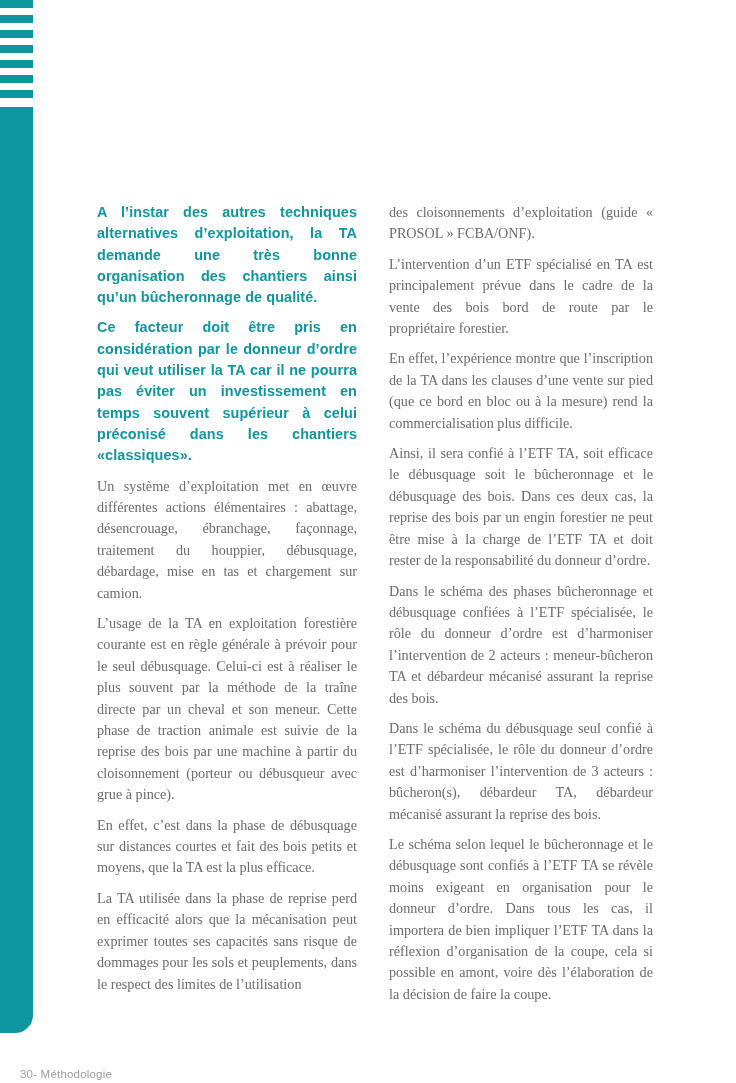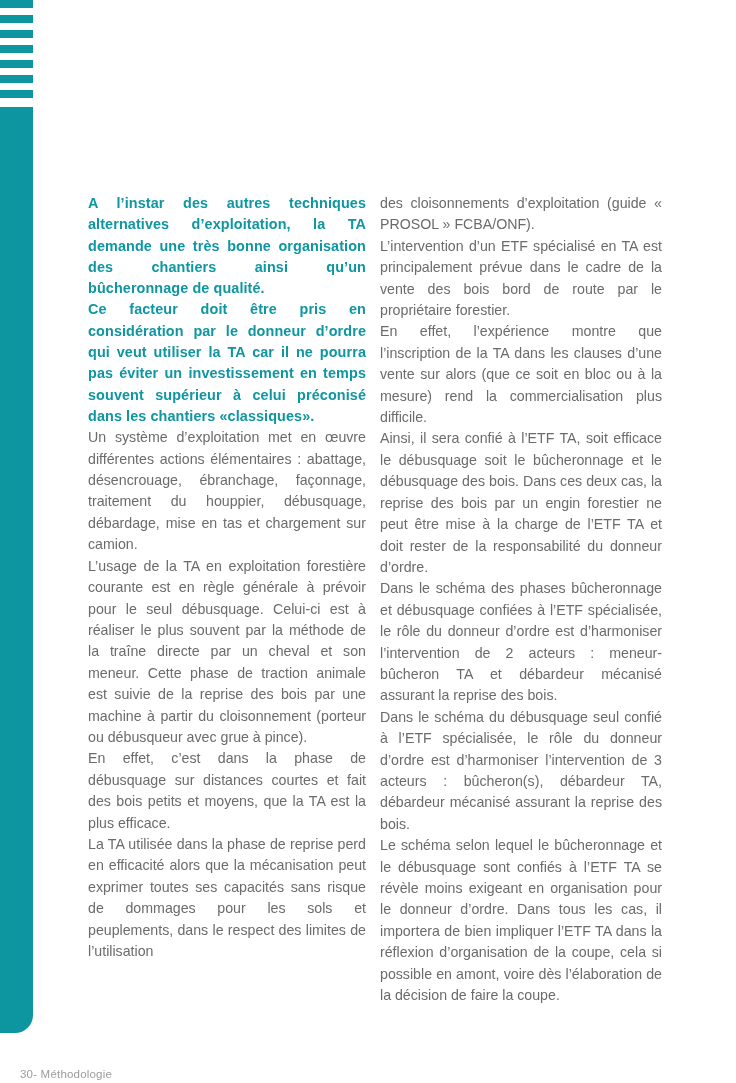--- a/index.html
+++ b/index.html
@@ -24,25 +24,26 @@
 
   
   .content {
     position: absolute; left: 88px; top: 193px;
     width: 574px;
     display: flex; gap: 14px;
   }
   .col { text-align: justify; }
   .col-left  { width: 278px; }
   .col-right { width: 282px; }
-  .col p { margin: 0; }
+  .col p { margin: 9px; }
   .body-par {
     color: #6b6b6b;
     font-size: 14.2px;
     line-height: 21.4px;
+    font-family: Liberation Serif, serif;
   }
   .lead-par {
     color: #0e96a1;
     font-weight: 700;
     font-size: 14.4px;
     line-height: 21.3px;
     letter-spacing: 0.1px;
   }
 
   .footer {
@@ -75,21 +76,21 @@
       <p class="lead-par">Ce facteur doit être pris en considération par le donneur d’ordre qui veut utiliser la TA car il ne pourra pas éviter un investissement en temps souvent supérieur à celui préconisé dans les chantiers «classiques».</p>
       <p class="body-par">Un système d’exploitation met en œuvre différentes actions élémentaires : abattage, désencrouage, ébranchage, façonnage, traitement du houppier, débusquage, débardage, mise en tas et chargement sur camion.</p>
       <p class="body-par">L’usage de la TA en exploitation forestière courante est en règle générale à prévoir pour le seul débusquage. Celui-ci est à réaliser le plus souvent par la méthode de la traîne directe par un cheval et son meneur. Cette phase de traction animale est suivie de la reprise des bois par une machine à partir du cloisonnement (porteur ou débusqueur avec grue à pince).</p>
       <p class="body-par">En effet, c’est dans la phase de débusquage sur distances courtes et fait des bois petits et moyens, que la TA est la plus efficace.</p>
       <p class="body-par">La TA utilisée dans la phase de reprise perd en efficacité alors que la mécanisation peut exprimer toutes ses capacités sans risque de dommages pour les sols et peuplements, dans le respect des limites de l’utilisation</p>
     </div>
 
     <div class="col col-right">
       <p class="body-par">des cloisonnements d’exploitation (guide « PROSOL » FCBA/ONF).</p>
       <p class="body-par">L’intervention d’un ETF spécialisé en TA est principalement prévue dans le cadre de la vente des bois bord de route par le propriétaire forestier.</p>
-      <p class="body-par">En effet, l’expérience montre que l’inscription de la TA dans les clauses d’une vente sur alors (que ce soit en bloc ou à la mesure) rend la commercialisation plus difficile.</p>
+      <p class="body-par">En effet, l’expérience montre que l’inscription de la TA dans les clauses d’une vente sur pied (que ce bord en bloc ou à la mesure) rend la commercialisation plus difficile.</p>
       <p class="body-par">Ainsi, il sera confié à l’ETF TA, soit efficace le débusquage soit le bûcheronnage et le débusquage des bois. Dans ces deux cas, la reprise des bois par un engin forestier ne peut être mise à la charge de l’ETF TA et doit rester de la responsabilité du donneur d’ordre.</p>
       <p class="body-par">Dans le schéma des phases bûcheronnage et débusquage confiées à l’ETF spécialisée, le rôle du donneur d’ordre est d’harmoniser l’intervention de 2 acteurs : meneur-bûcheron TA et débardeur mécanisé assurant la reprise des bois.</p>
       <p class="body-par">Dans le schéma du débusquage seul confié à l’ETF spécialisée, le rôle du donneur d’ordre est d’harmoniser l’intervention de 3 acteurs : bûcheron(s), débardeur TA, débardeur mécanisé assurant la reprise des bois.</p>
       <p class="body-par">Le schéma selon lequel le bûcheronnage et le débusquage sont confiés à l’ETF TA se révèle moins exigeant en organisation pour le donneur d’ordre. Dans tous les cas, il importera de bien impliquer l’ETF TA dans la réflexion d’organisation de la coupe, cela si possible en amont, voire dès l’élaboration de la décision de faire la coupe.</p>
     </div>
 
   </main>
 
   <footer class="footer">
     <span>30- Méthodologie</span>

